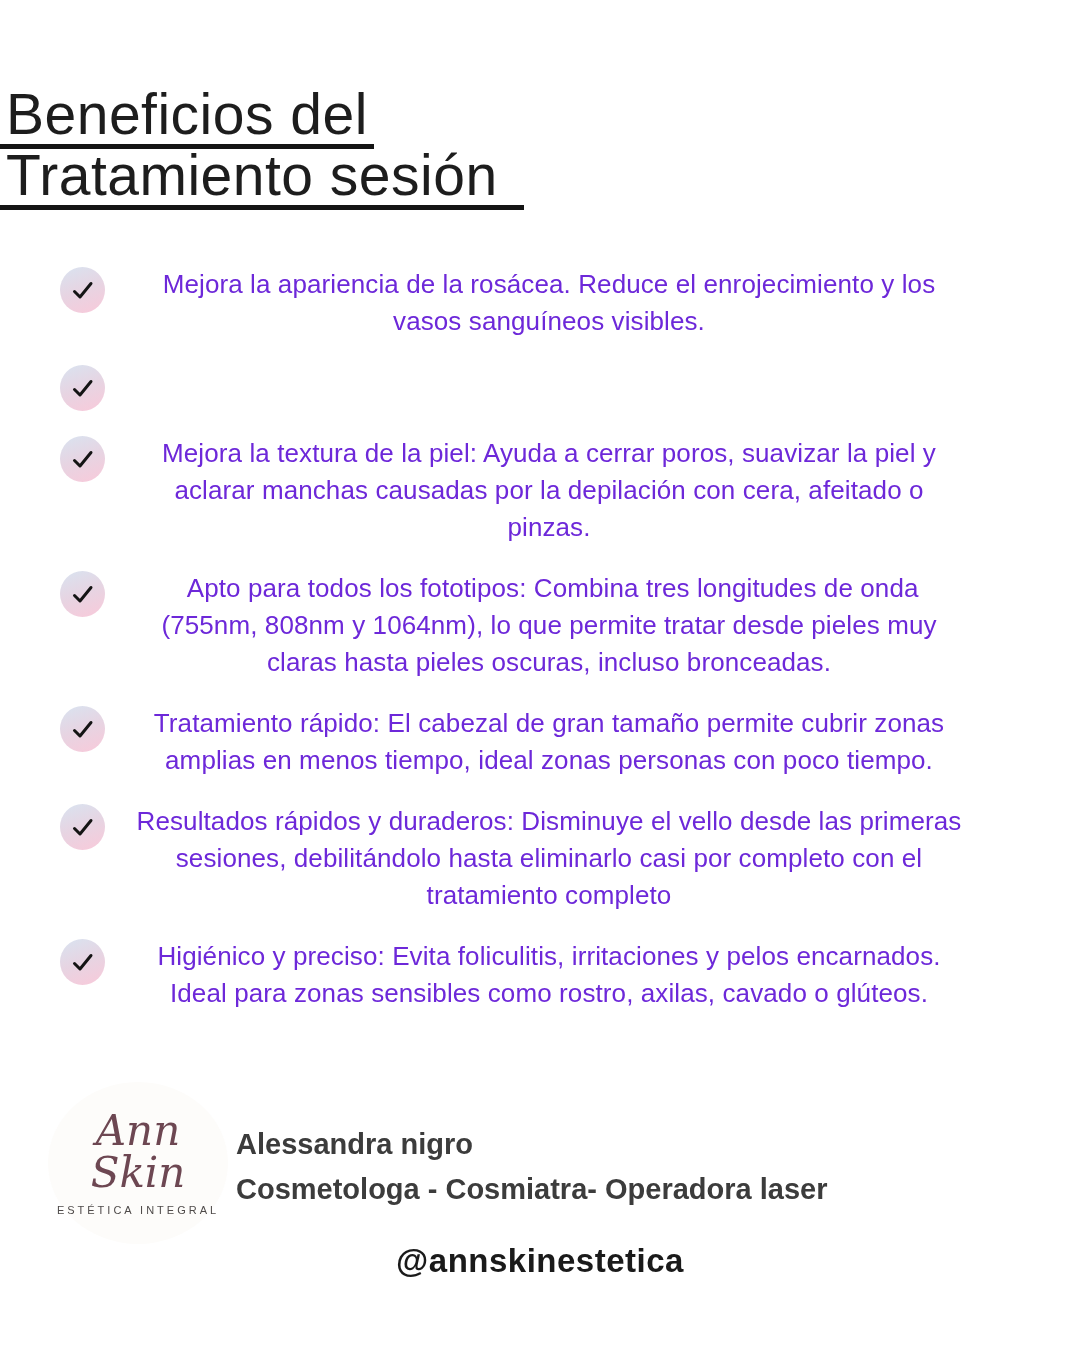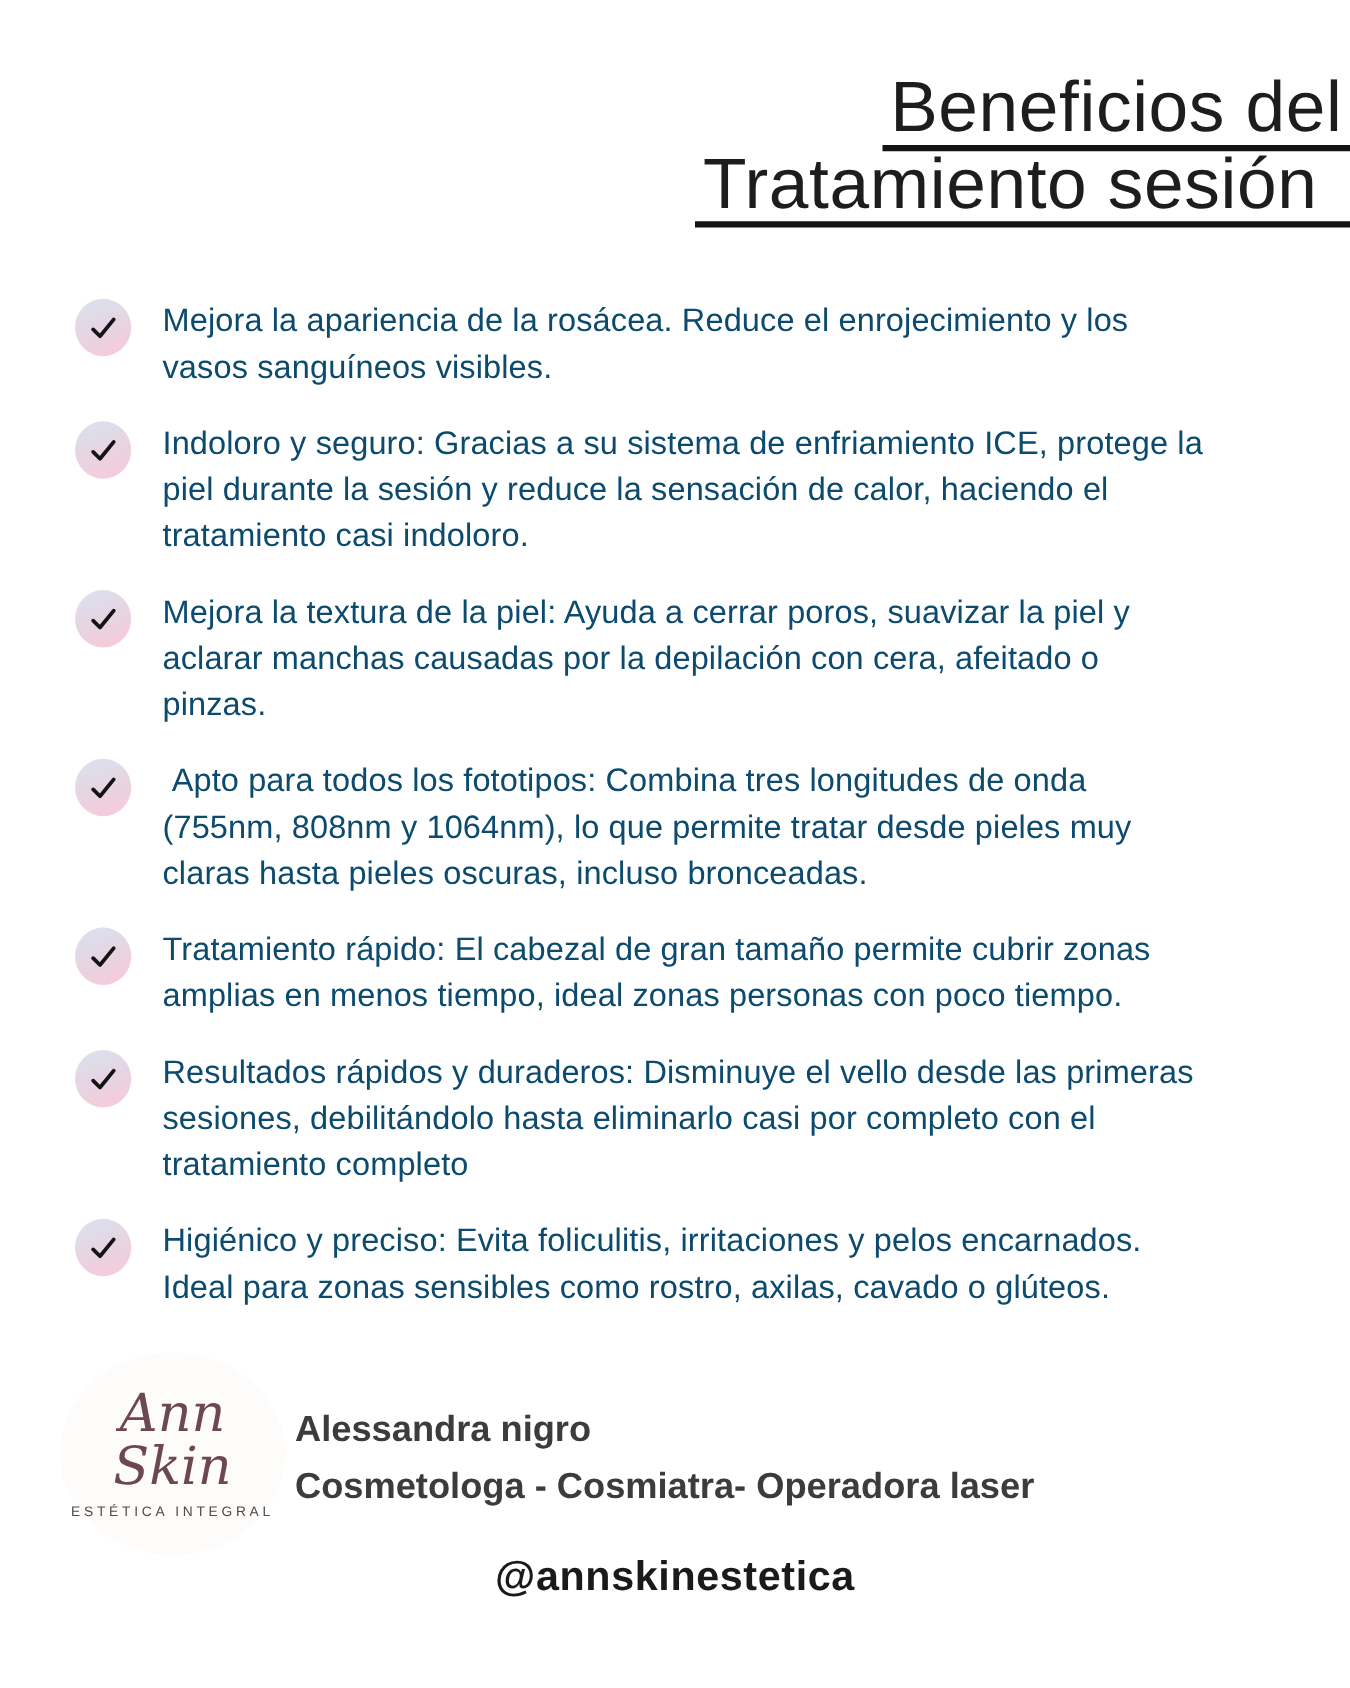--- a/index.html
+++ b/index.html
@@ -10,22 +10,22 @@
     height: 1350px;
     margin: 0 auto;
     background: #ffffff;
     overflow: hidden;
     font-family: "Liberation Sans", sans-serif;
     color: #3c3c3c;
   }
 
   
   .title-block {
-    margin-top: 58px;
-    text-align: right;
+    margin-top: 86px;
+    text-align: left;
     line-height: 0;
   }
   .title-line {
     display: inline-block;
     font-size: 57px;
     font-weight: 300;
     letter-spacing: 0.5px;
     color: #1d1d1d;
     line-height: 1.0;
     padding: 0 6px 1px 6px;
@@ -57,23 +57,24 @@
     justify-content: center;
     margin-top: 1px;
   }
   .check-circle svg { display: block; }
   .item-text {
     margin-left: 25px;
     width: 838px;
     font-size: 26px;
     line-height: 37px;
     font-weight: 400;
-    color: #0c4a6e;
+    color: #6d28d9;
     letter-spacing: 0.1px;
     white-space: pre-wrap;
+    text-align: center;
   }
 
   
   .footer {
     position: absolute;
     left: 48px;
     top: 1082px;
     display: flex;
     align-items: flex-start;
   }
@@ -147,21 +148,20 @@
       </span>
       <p class="item-text">Mejora la apariencia de la rosácea. Reduce el enrojecimiento y los vasos sanguíneos visibles.</p>
     </div>
 
     <div class="check-item">
       <span class="check-circle">
         <svg width="27" height="27" viewBox="0 0 27 27" aria-hidden="true">
             <path d="M5.5 14.5 L11 20 L22 6.5" fill="none" stroke="#141414" stroke-width="3" stroke-linecap="round" stroke-linejoin="round"></path>
           </svg>
       </span>
-      <p class="item-text">Indoloro y seguro: Gracias a su sistema de enfriamiento ICE, protege la piel durante la sesión y reduce la sensación de calor, haciendo el tratamiento casi indoloro.</p>
     </div>
 
     <div class="check-item">
       <span class="check-circle">
         <svg width="27" height="27" viewBox="0 0 27 27" aria-hidden="true">
             <path d="M5.5 14.5 L11 20 L22 6.5" fill="none" stroke="#141414" stroke-width="3" stroke-linecap="round" stroke-linejoin="round"></path>
           </svg>
       </span>
       <p class="item-text">Mejora la textura de la piel: Ayuda a cerrar poros, suavizar la piel y aclarar manchas causadas por la depilación con cera, afeitado o pinzas.</p>
     </div>

